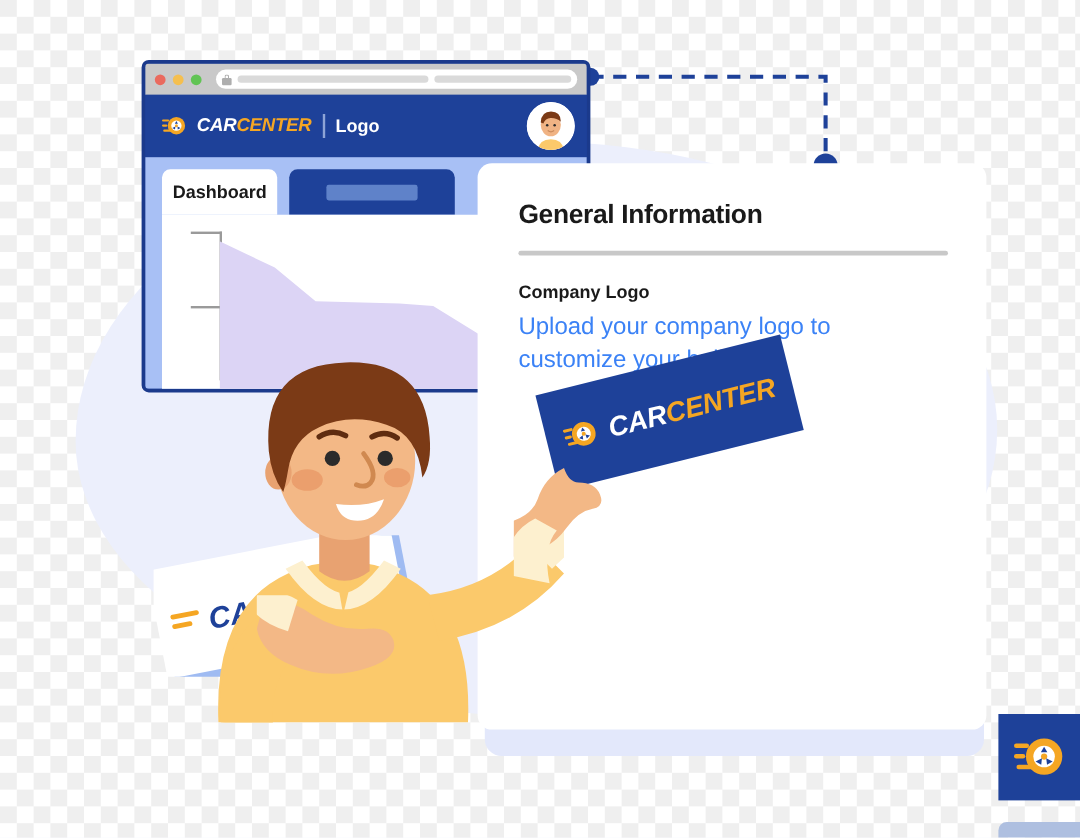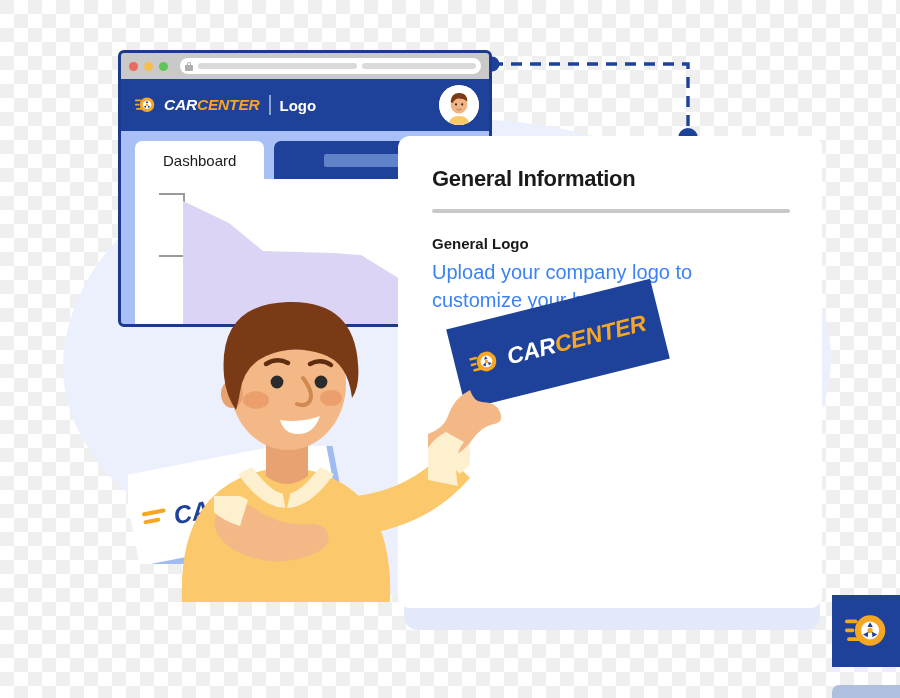--- a/index.html
+++ b/index.html
@@ -56,22 +56,22 @@
     width:40px;height:40px;border-radius:50%;background:#ffffff;
     overflow:hidden;
   }
 
   .appbody{
     position:absolute;left:0;right:0;top:78px;bottom:0;background:#a8c0f5;
     padding:10px 0 0 14px;
   }
   .tabs{display:flex;align-items:flex-end;gap:10px;height:38px;}
   .tab{
-    background:#ffffff;border-radius:7px 7px 0 0;padding:0 28px;height:38px;
-    display:flex;align-items:center;font-size:15px;font-weight:normal;color:#1a1a1a;
+    background:#ffffff;border-radius:7px 7px 0 0;padding:0 9px;height:38px;
+    display:flex;align-items:center;font-size:15px;font-weight:bold;color:#1a1a1a;
   }
   .tab.alt{background:#1e4199;width:120px;justify-content:center;}
   .tab.alt .ph{width:76px;height:13px;background:#5f82c9;border-radius:2px;}
   .panel{
     background:#ffffff;height:152px;position:relative;overflow:hidden;
     border-radius:0 7px 0 0;
   }
   .yaxis{position:absolute;left:24px;top:14px;width:26px;height:124px;}
   .yaxis .vline{position:absolute;right:0;top:0;width:2.5px;height:124px;background:#9a9a9a;}
   .yaxis .tick{position:absolute;right:0;width:26px;height:2px;background:#9a9a9a;}
@@ -201,21 +201,21 @@
       </div>
     </div>
   </div>
 
   <div class="cardshadow"></div>
   <div class="card">
 
     <h1>General Information</h1>
     <div class="rule"></div>
 
-    <p class="sect-title">General Logo</p>
+    <p class="sect-title">Company Logo</p>
     <p class="sect-desc">Upload your company logo to customize your builder.</p>
 
     <div class="favrow">
       <div class="favsq">
         <svg width="46" height="46" viewBox="0 0 44 44">
           <rect x="0" y="11" width="12" height="3.6" rx="1.8" fill="#f5a623"></rect>
           <rect x="0" y="19.5" width="9" height="3.6" rx="1.8" fill="#f5a623"></rect>
           <rect x="2" y="28" width="13" height="3.6" rx="1.8" fill="#f5a623"></rect>
           <circle cx="24" cy="21.5" r="14.5" fill="#f5a623"></circle>
           <circle cx="24" cy="21.5" r="8.6" fill="#ffffff"></circle>

